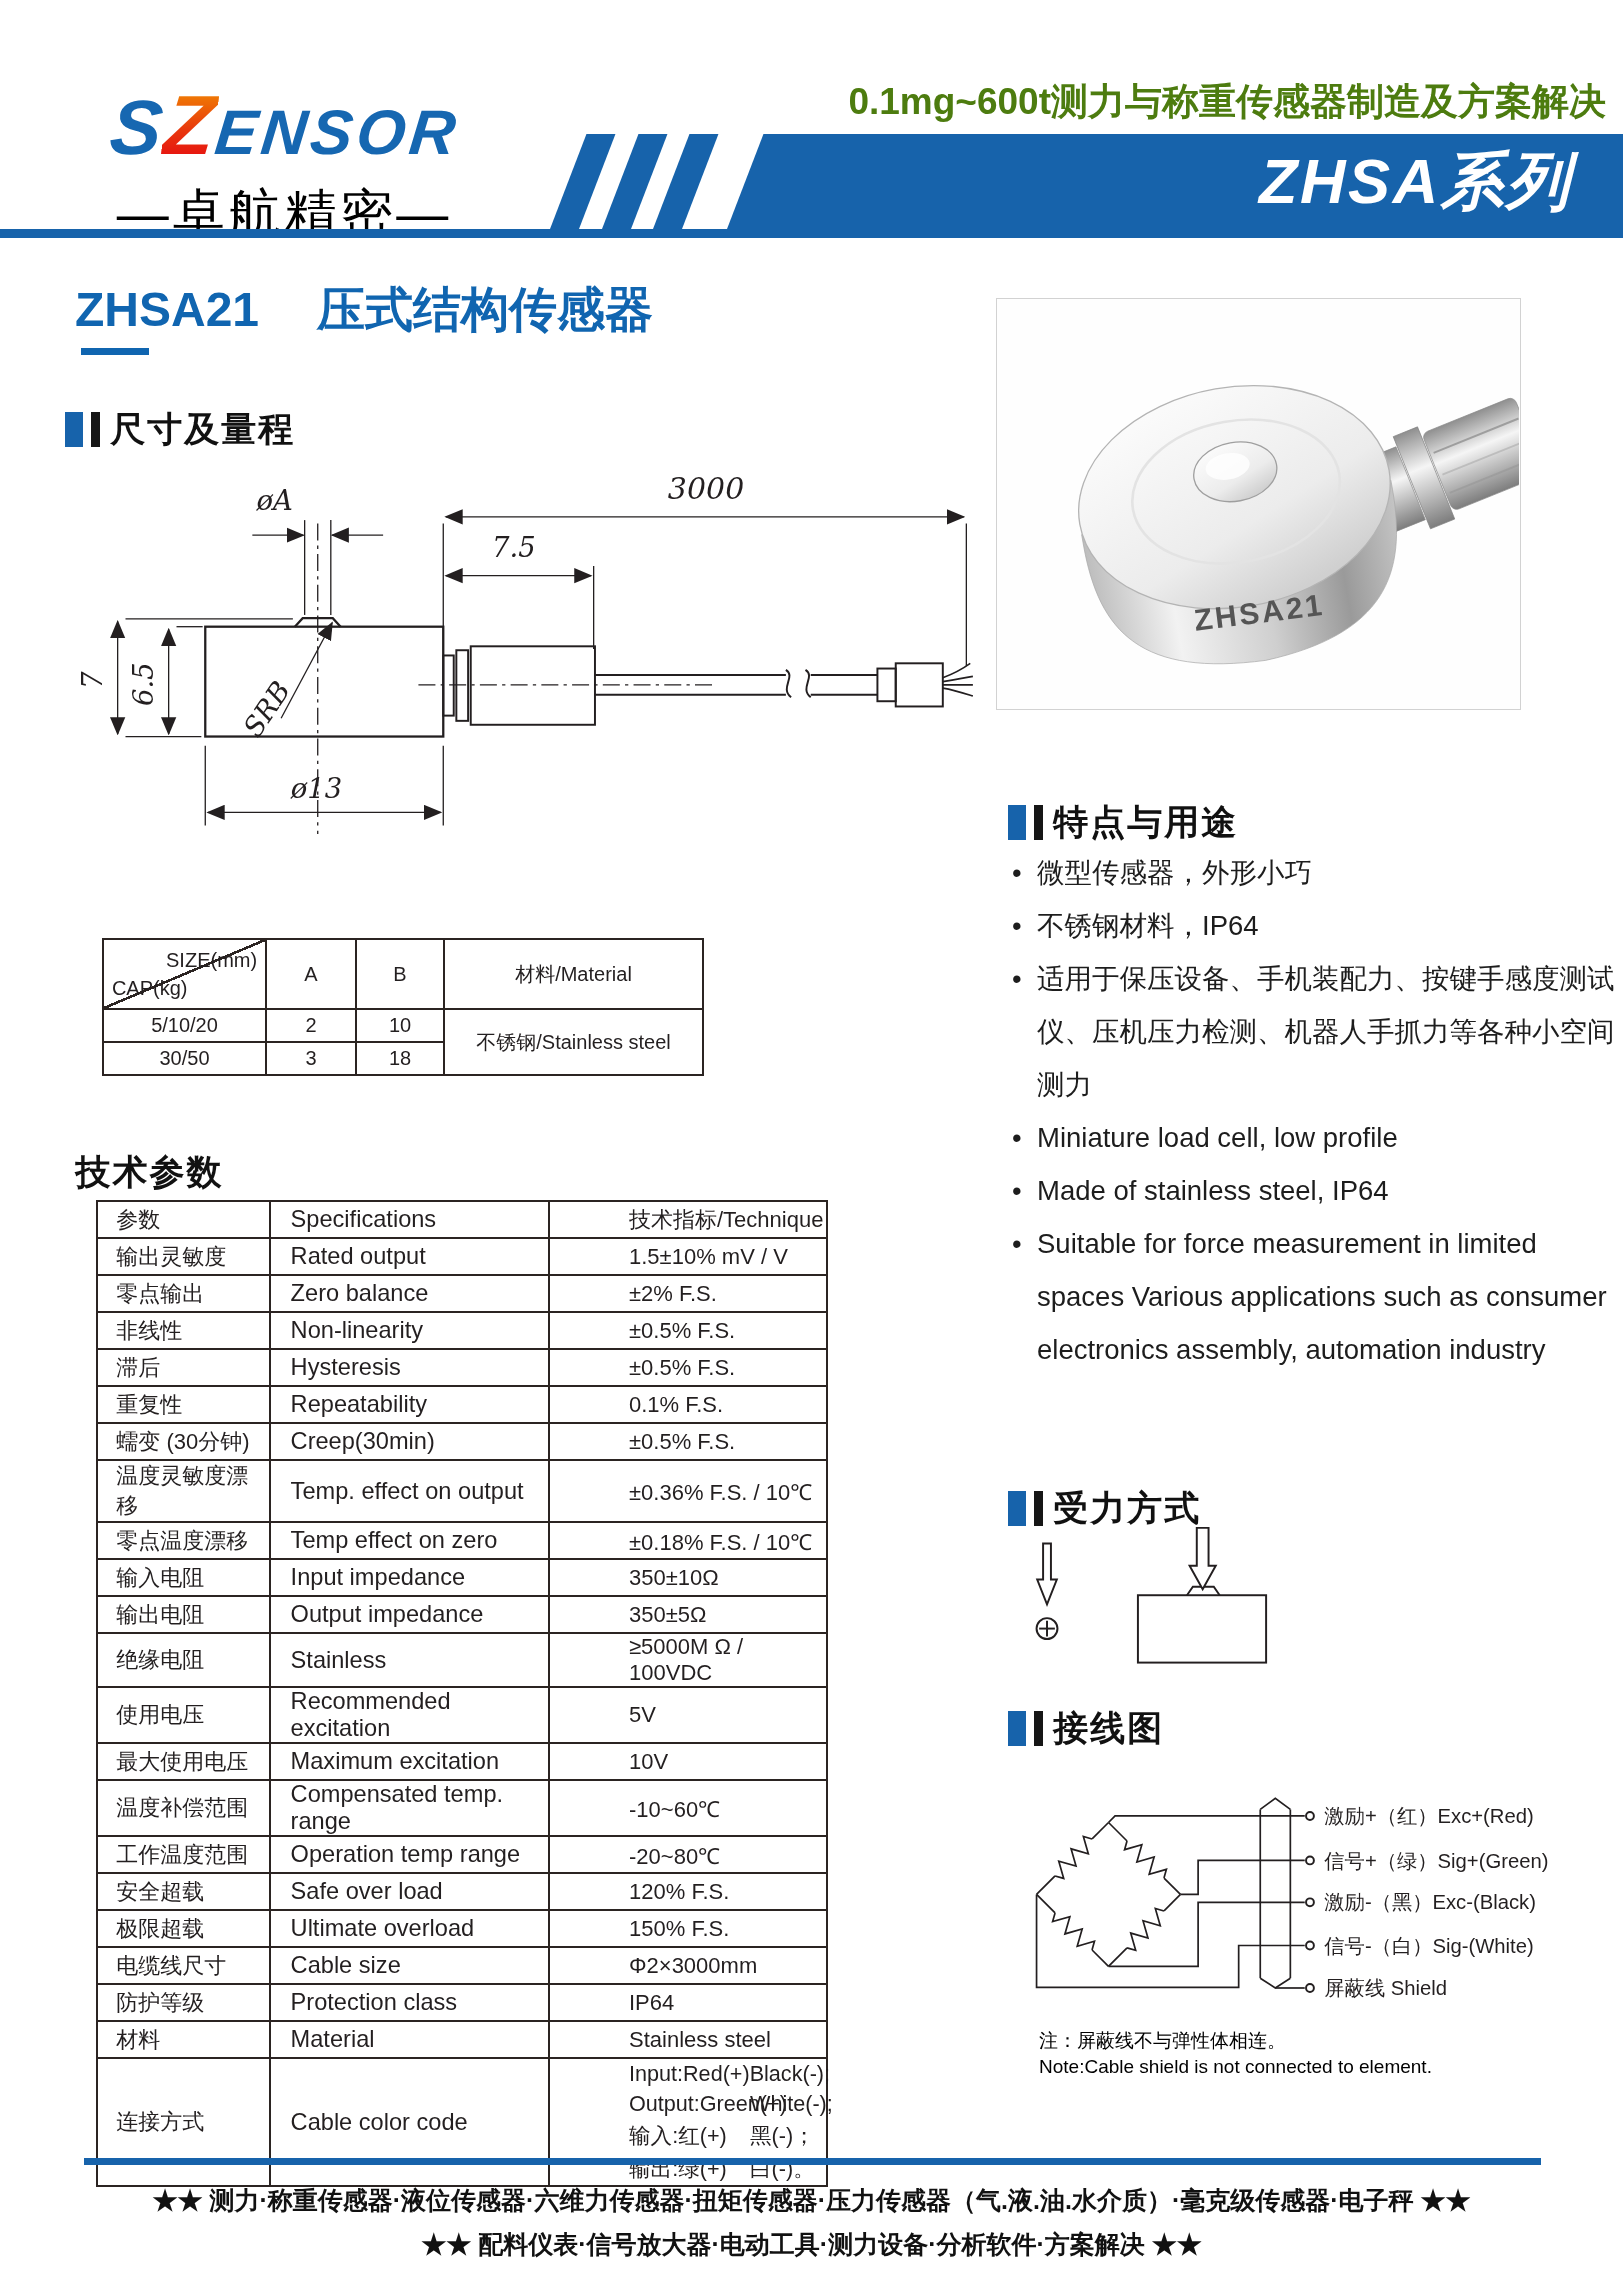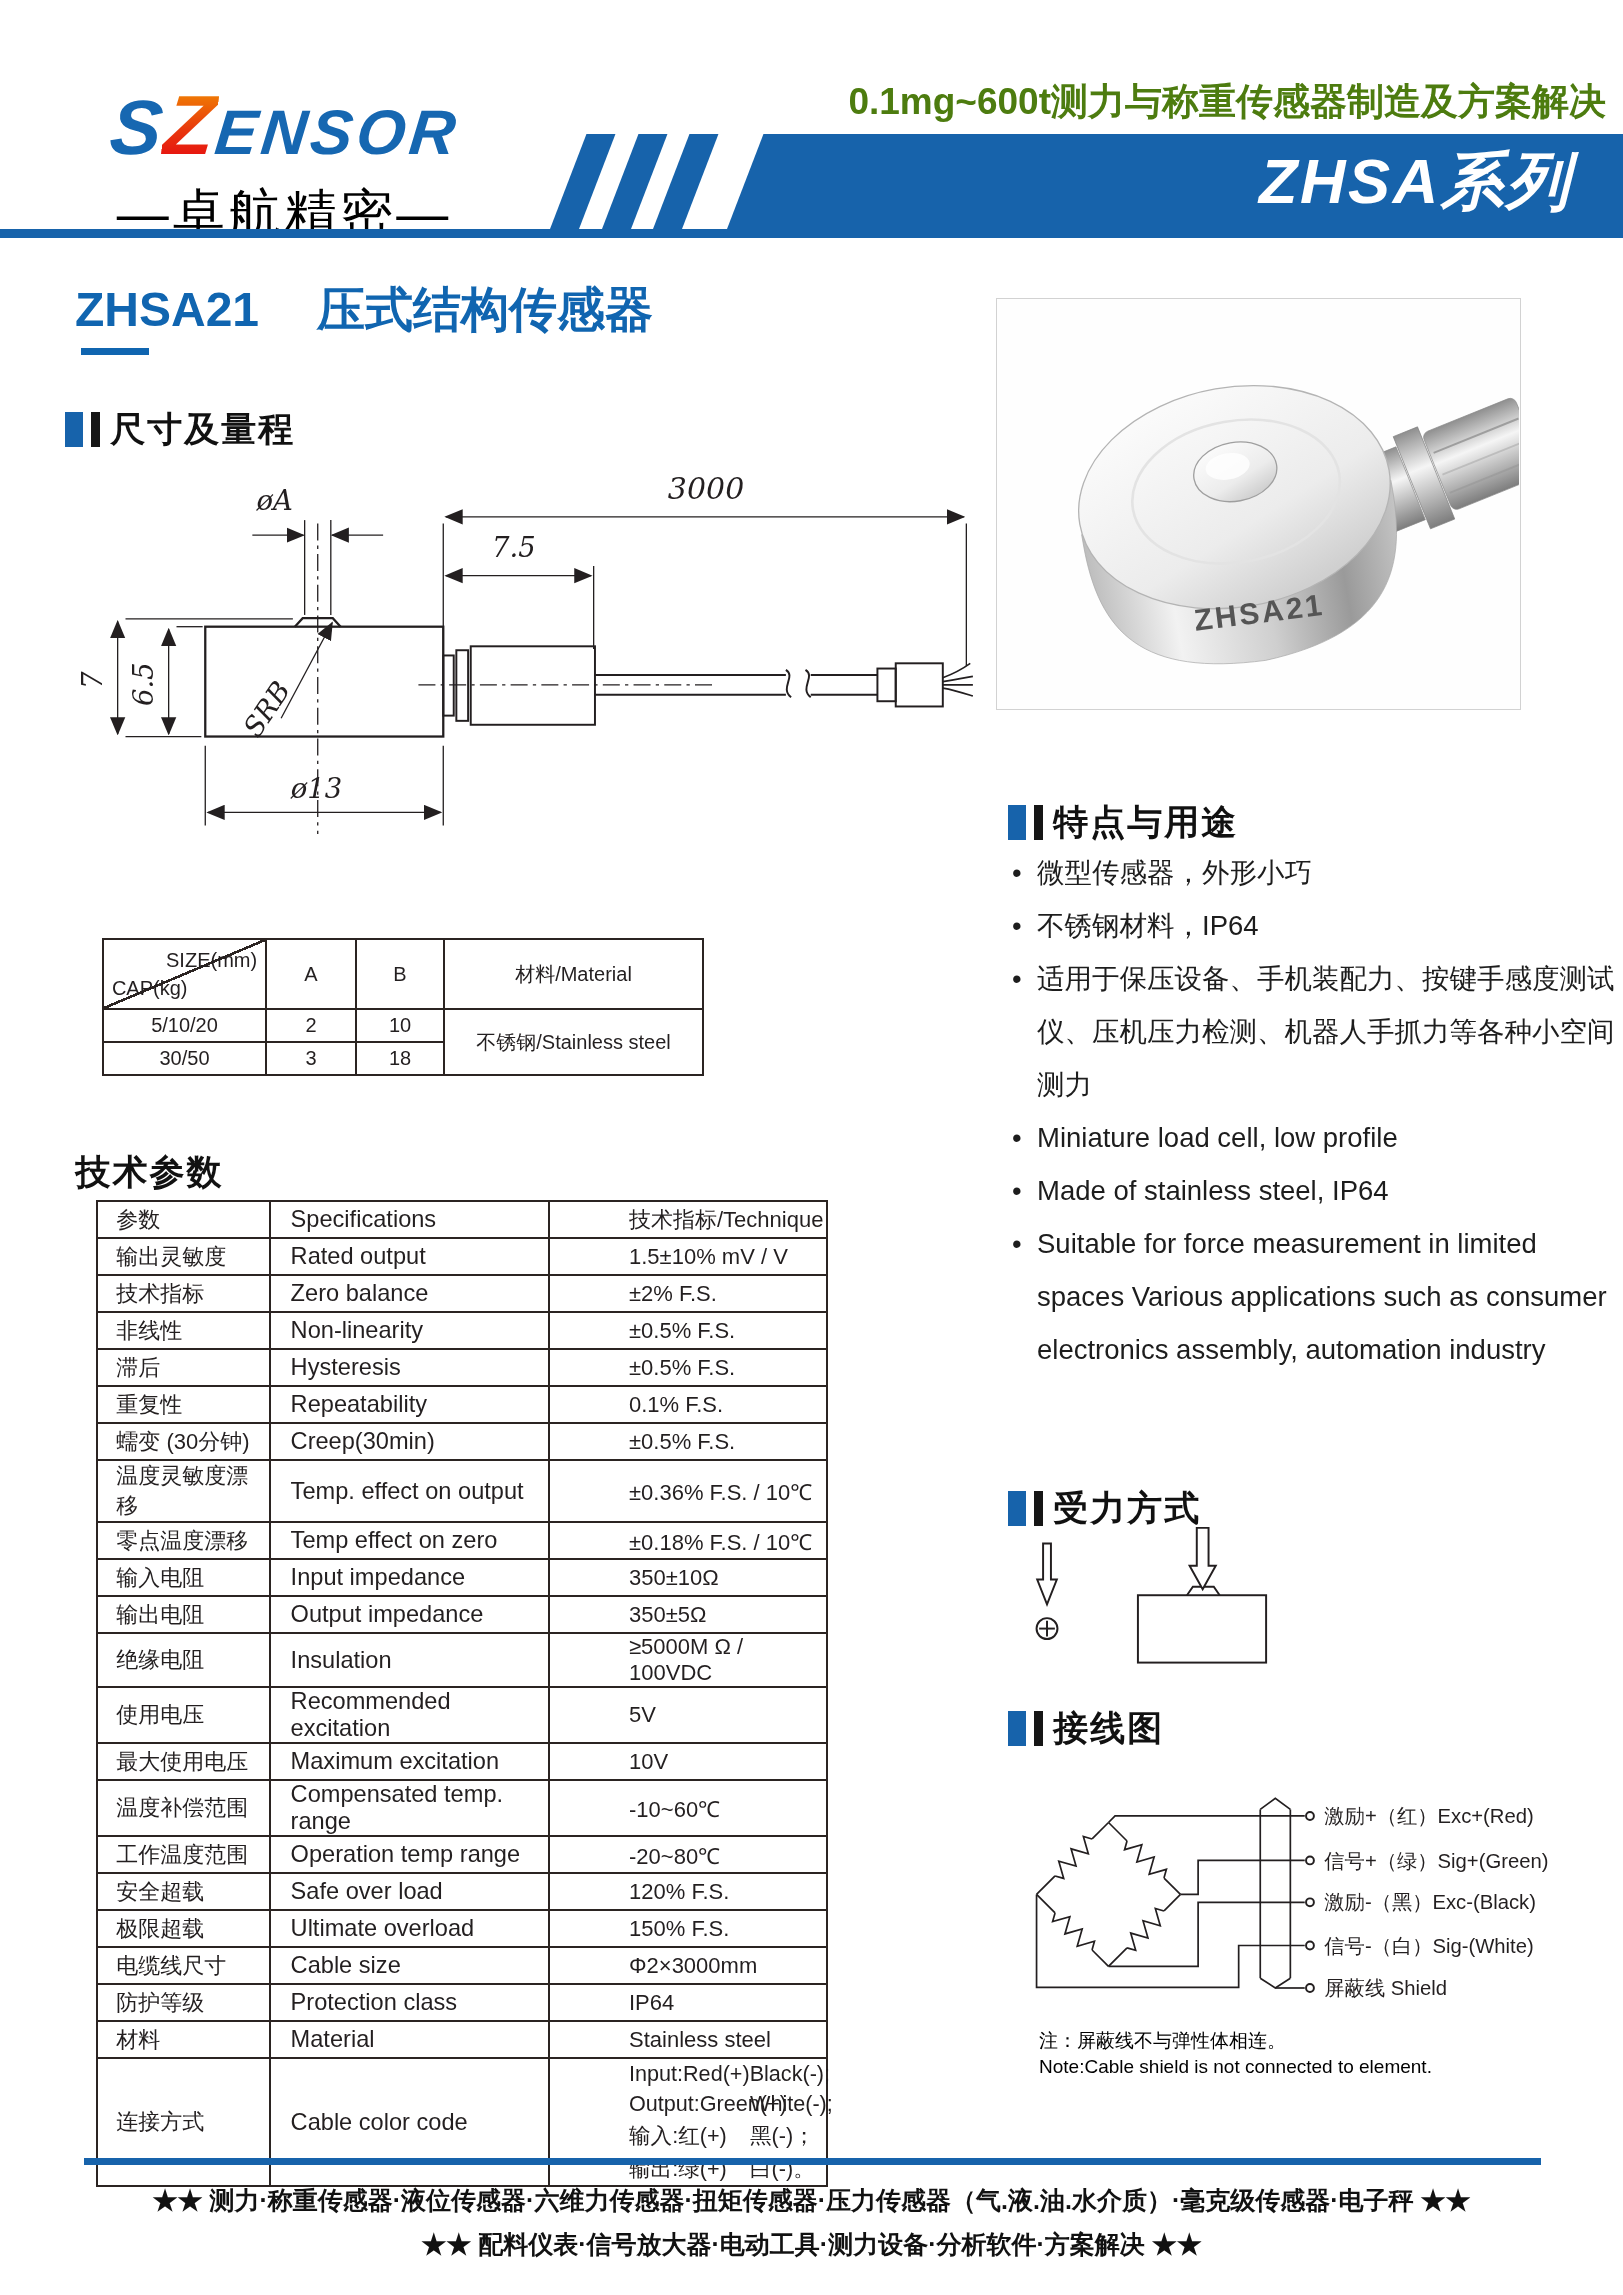--- a/index.html
+++ b/index.html
@@ -242,21 +242,21 @@
     </tbody>
     <tbody>
 
         <tr>
           <td class="c1">输出灵敏度</td>
           <td class="c2">Rated output</td>
           <td class="c3">1.5±10%  mV / V</td>
         </tr>
 
         <tr>
-          <td class="c1">技术指标</td>
+          <td class="c1">零点输出</td>
           <td class="c2">Zero balance</td>
           <td class="c3">±2% F.S.</td>
         </tr>
 
         <tr>
           <td class="c1">非线性</td>
           <td class="c2">Non-linearity</td>
           <td class="c3">±0.5% F.S.</td>
         </tr>
 
@@ -297,21 +297,21 @@
         </tr>
 
         <tr>
           <td class="c1">输出电阻</td>
           <td class="c2">Output impedance</td>
           <td class="c3">350±5Ω</td>
         </tr>
 
         <tr>
           <td class="c1">绝缘电阻</td>
-          <td class="c2">Insulation</td>
+          <td class="c2">Stainless</td>
           <td class="c3">≥5000M Ω / 100VDC</td>
         </tr>
 
         <tr>
           <td class="c1">使用电压</td>
           <td class="c2">Recommended excitation</td>
           <td class="c3">5V</td>
         </tr>
 
         <tr>

